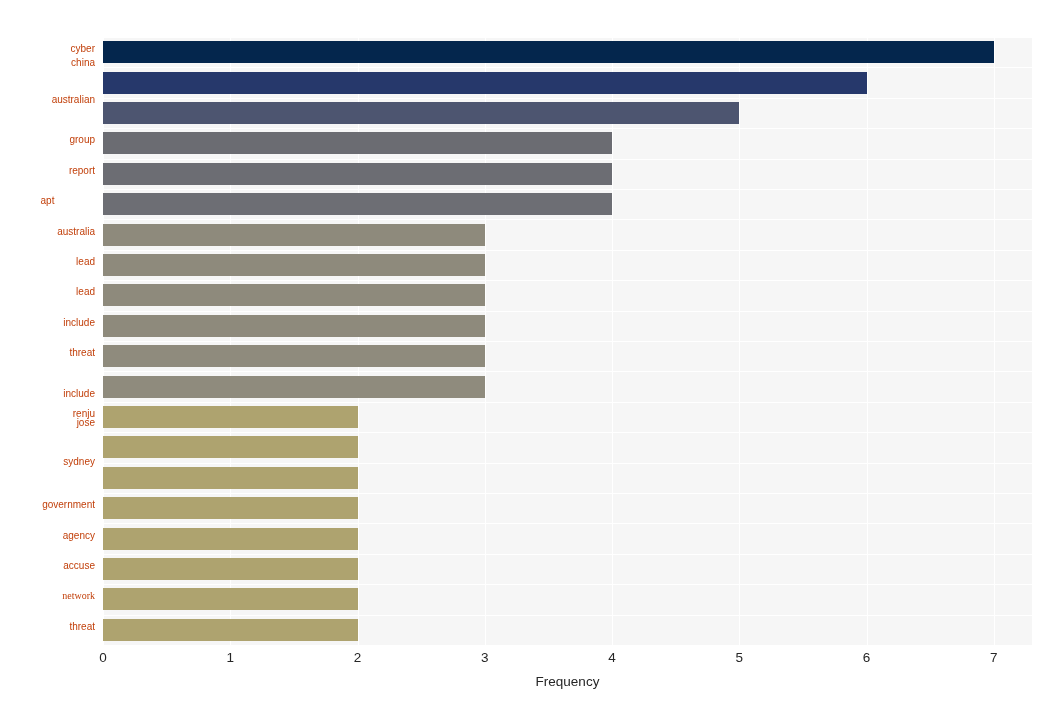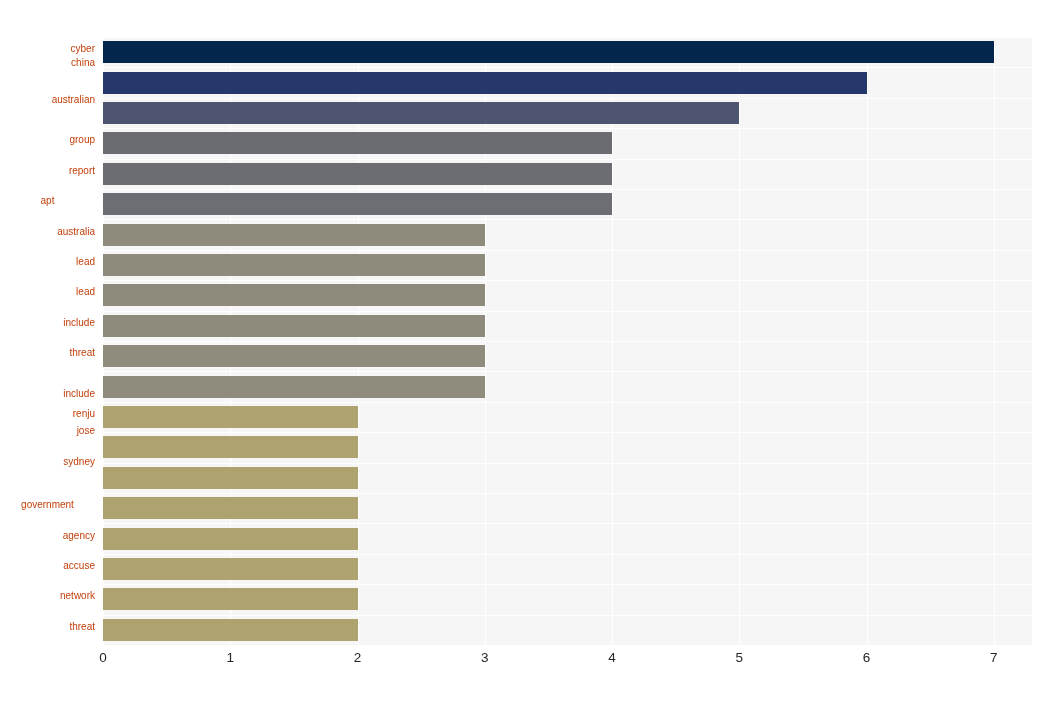--- a/index.html
+++ b/index.html
@@ -191,33 +191,34 @@
       <div class="ytick" style="top: 97.4px;">group</div>
       <div class="ytick" style="top: 127.8px;">report</div>
       <div class="ytick" style="top: 158.2px; text-align: center;">apt</div>
       <div class="ytick" style="top: 188.6px;">australia</div>
       <div class="ytick" style="top: 219px;">lead</div>
       <div class="ytick" style="top: 249.4px;">lead</div>
       <div class="ytick" style="top: 279.8px;">include</div>
       <div class="ytick" style="top: 310.2px;">threat</div>
       <div class="ytick" style="top: 351px;">include</div>
       <div class="ytick" style="top: 371px;">renju</div>
-      <div class="ytick" style="top: 388px;">jose</div>
+      <div class="ytick" style="top: 380px;">jose</div>
       <div class="ytick" style="top: 419px;">sydney</div>
-      <div class="ytick" style="top: 462.2px; text-align: center;">government</div>
+      <div class="ytick" style="top: 462.2px;">government</div>
       <div class="ytick" style="top: 492.6px;">agency</div>
       <div class="ytick" style="top: 523px;">accuse</div>
-      <div class="ytick" style="top: 553.4px;">network</div>
+      <div class="ytick" style="top: 553.4px; font-family: Liberation Serif, serif;">network</div>
       <div class="ytick" style="top: 583.8px;">threat</div>
     </div>
   <div id="xlabels">
       <div class="xtick" style="left: 0px;">0</div>
       <div class="xtick" style="left: 127.26px;">1</div>
       <div class="xtick" style="left: 254.521px;">2</div>
       <div class="xtick" style="left: 381.781px;">3</div>
       <div class="xtick" style="left: 509.041px;">4</div>
       <div class="xtick" style="left: 636.301px;">5</div>
       <div class="xtick" style="left: 763.562px;">6</div>
       <div class="xtick" style="left: 890.822px;">7</div>
     </div>
 
+  <div id="xaxis-label">Frequency</div>
 
 </div>
 
 </body></html>

